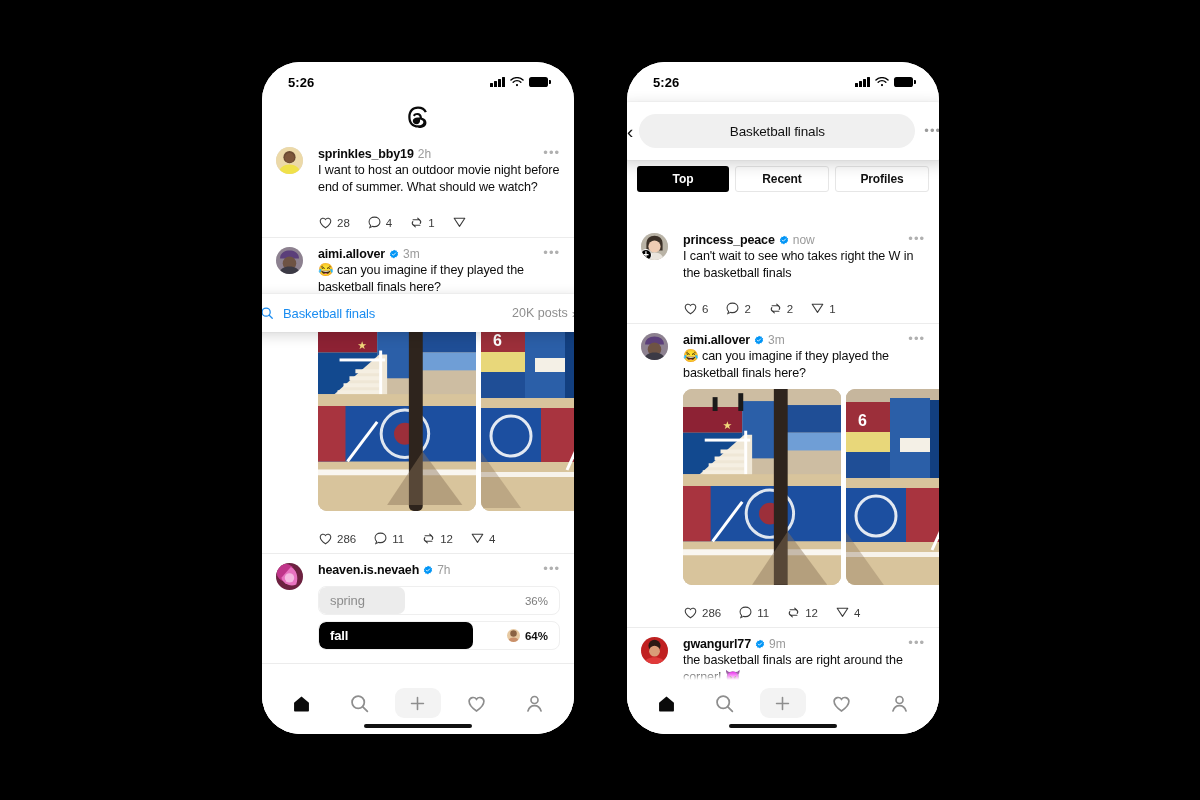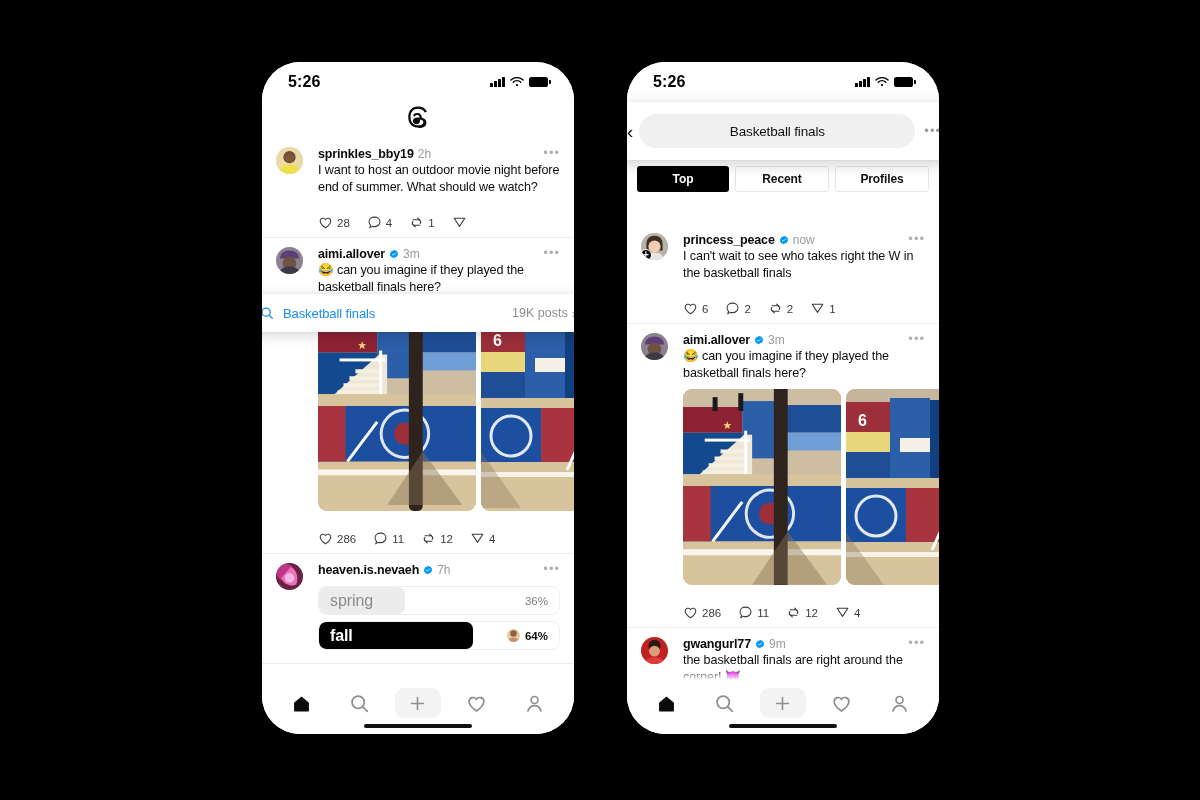--- a/index.html
+++ b/index.html
@@ -19,21 +19,21 @@
   .phone-left  { left: 262px; top: 62px;  width: 312px; height: 672px; }
   .phone-right { left: 627px; top: 62px;  width: 312px; height: 672px; }
 
   .screen { position: relative; width: 100%; height: 100%; background: #fff; overflow: hidden; }
 
   
   .statusbar {
     height: 34px; display: flex; align-items: center;
     justify-content: space-between; padding: 6px 26px 0 26px;
   }
-  .sb-time { font-size: 16px; font-weight: 700; color: #000; letter-spacing: .1px; }
+  .sb-time { font-size: 13px; font-weight: 700; color: #000; letter-spacing: .1px; }
   .sb-icons { display: flex; align-items: center; gap: 5px; }
   .sig { display: flex; align-items: flex-end; gap: 1.5px; height: 10px; }
   .sig i { display: block; width: 2.6px; background: #000; border-radius: .6px; }
   .sig i:nth-child(1) { height: 4px; }
   .sig i:nth-child(2) { height: 6px; }
   .sig i:nth-child(3) { height: 8px; }
   .sig i:nth-child(4) { height: 10px; }
   .batt {
     width: 19px; height: 10px; border-radius: 2.6px; background: #000;
     position: relative;
@@ -98,21 +98,21 @@
   
   .poll { margin-top: 9px; }
   .poll-opt {
     position: relative; height: 29px; border-radius: 8px; background: #fff;
     border: 1px solid #efefef; margin-bottom: 6px; overflow: hidden;
     display: flex; align-items: center;
   }
   .poll-fill { position: absolute; left: 0; top: 0; bottom: 0; border-radius: 7px; }
   .poll-fill.gray { background: #ececec; }
   .poll-fill.black { background: #000; }
-  .poll-label { position: relative; font-size: 16px; padding-left: 11px; letter-spacing: -.1px; }
+  .poll-label { position: relative; font-size: 13px; padding-left: 11px; letter-spacing: -.1px; }
   .poll-label.on-gray { color: #8c8c8c; }
   .poll-label.on-black { color: #fff; font-weight: 600; }
   .poll-pct {
     position: absolute; right: 11px; display: flex; align-items: center; gap: 5px;
     font-size: 11.5px; color: #7d7d7d;
   }
   .poll-pct.bold { color: #111; font-weight: 700; }
   .poll-voter { width: 13px; height: 13px; border-radius: 50%; overflow: hidden; }
   .poll-voter svg { width: 100%; height: 100%; display: block; }
 
@@ -415,21 +415,21 @@
 
       <div class="search-pill">
         <span class="sp-left">
           <svg width="14" height="14" viewBox="0 0 24 24">
               <circle cx="10.5" cy="10.5" r="7" fill="none" stroke="#1a8cf0" stroke-width="2.2"></circle>
               <path d="M15.8 15.8L21 21" stroke="#1a8cf0" stroke-width="2.2" stroke-linecap="round"></path>
             </svg>
           <span class="sp-text">Basketball finals</span>
         </span>
         <span class="sp-right">
-          <span class="sp-count">19K posts</span>
+          <span class="sp-count">20K posts</span>
           <span class="chev">›</span>
         </span>
       </div>
 
       <div class="bottomnav">
         <span class="navbtn">
           <svg width="21" height="21" viewBox="0 0 24 24">
               <path d="M3.5 11.2L12 4l8.5 7.2V20a1 1 0 01-1 1h-15a1 1 0 01-1-1z" fill="#0a0a0a"></path>
             </svg>
         </span>

